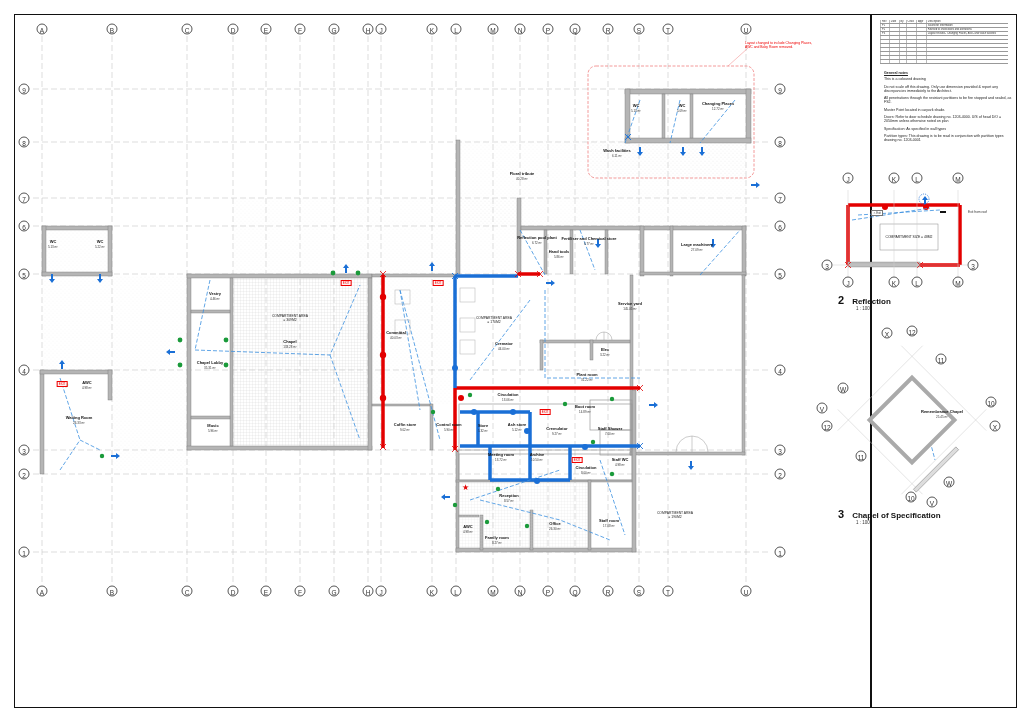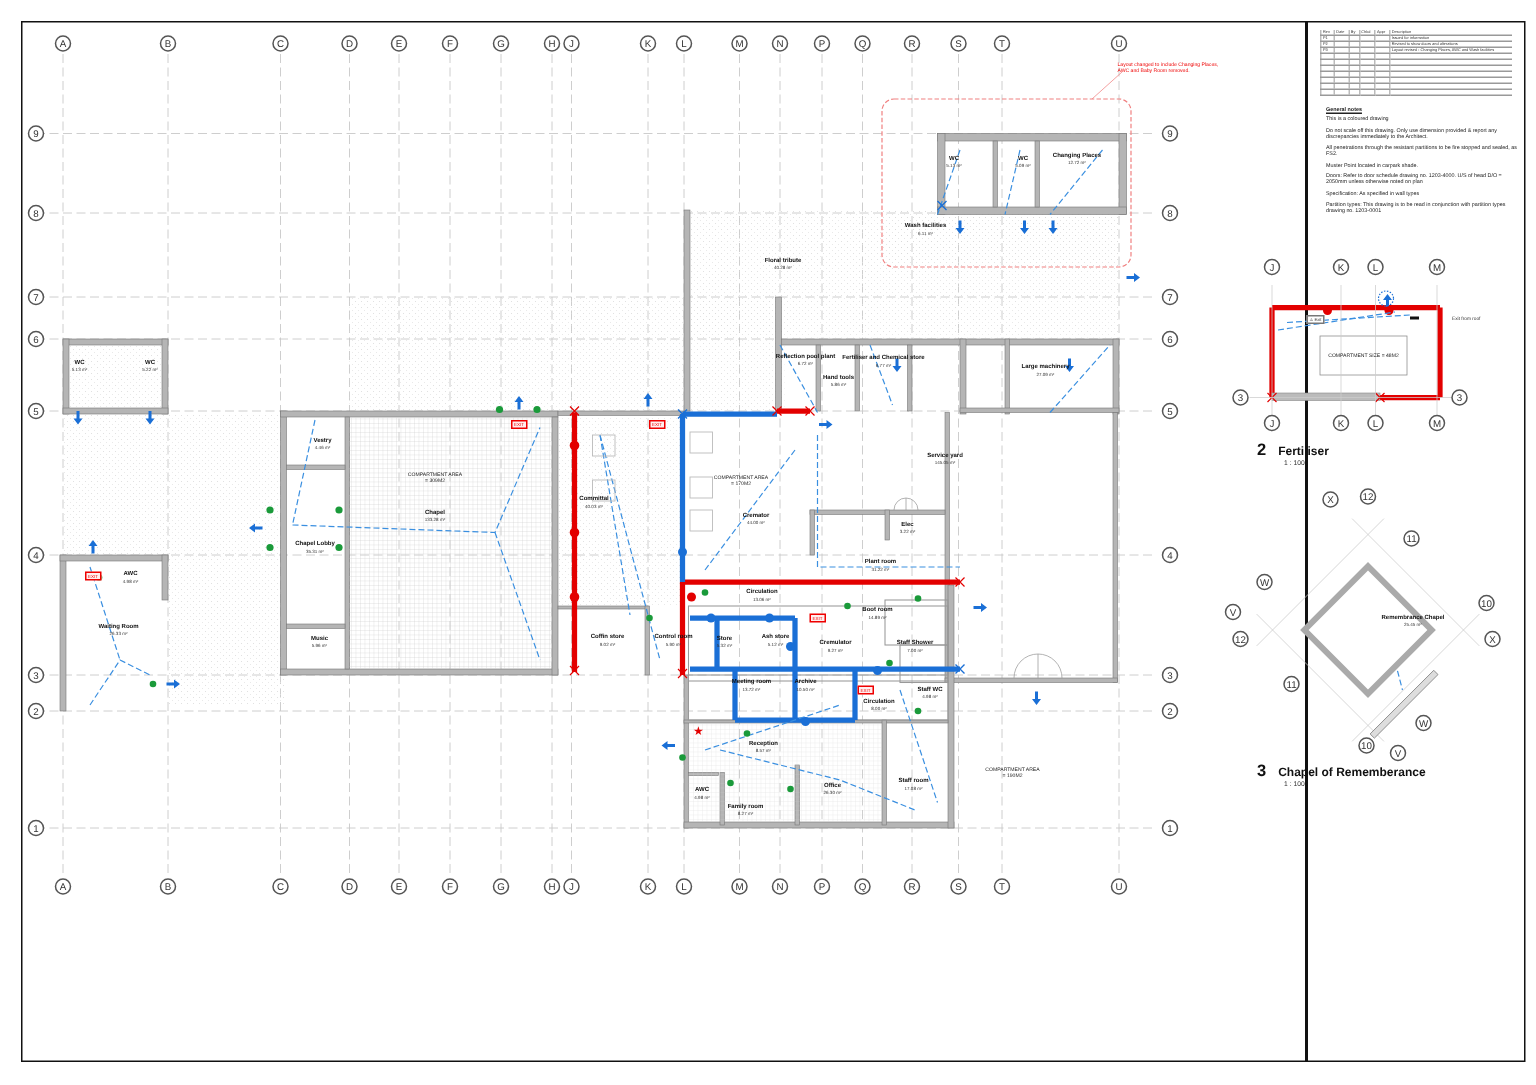--- a/index.html
+++ b/index.html
@@ -526,25 +526,25 @@
     <div class="grid-bubble" style="left:827px;top:426px">12</div>
     <div class="grid-bubble" style="left:861px;top:456px">11</div>
     <div class="grid-bubble" style="left:995px;top:426px">X</div>
     <div class="grid-bubble" style="left:949px;top:482px">W</div>
     <div class="grid-bubble" style="left:911px;top:497px">10</div>
     <div class="grid-bubble" style="left:932px;top:502px">V</div>
   </div>
   <div class="room" style="left:942px;top:414px"><span>Remembrance Chapel</span><span class="area">25.45 m²</span></div>
 
   <div class="view-title" style="left:838px;top:294px">
-    <span class="num">2</span><span>Fertiliser</span>
+    <span class="num">2</span><span>Reflection</span>
     <span class="scale">1 : 100</span>
   </div>
   <div class="view-title" style="left:838px;top:508px">
-    <span class="num">3</span><span>Chapel of Rememberance</span>
+    <span class="num">3</span><span>Chapel of Specification</span>
     <span class="scale">1 : 100</span>
   </div>
 
   <div>
     <div class="room" style="left:53px;top:244px"><span>WC</span><span class="area">5.13 m²</span></div>
     <div class="room" style="left:100px;top:244px"><span>WC</span><span class="area">5.22 m²</span></div>
     <div class="room" style="left:87px;top:385px"><span>AWC</span><span class="area">4.98 m²</span></div>
     <div class="room" style="left:79px;top:420px"><span>Waiting Room</span><span class="area">26.33 m²</span></div>
     <div class="room" style="left:215px;top:296px"><span>Vestry</span><span class="area">4.46 m²</span></div>
     <div class="room" style="left:210px;top:365px"><span>Chapel Lobby</span><span class="area">35.31 m²</span></div>

